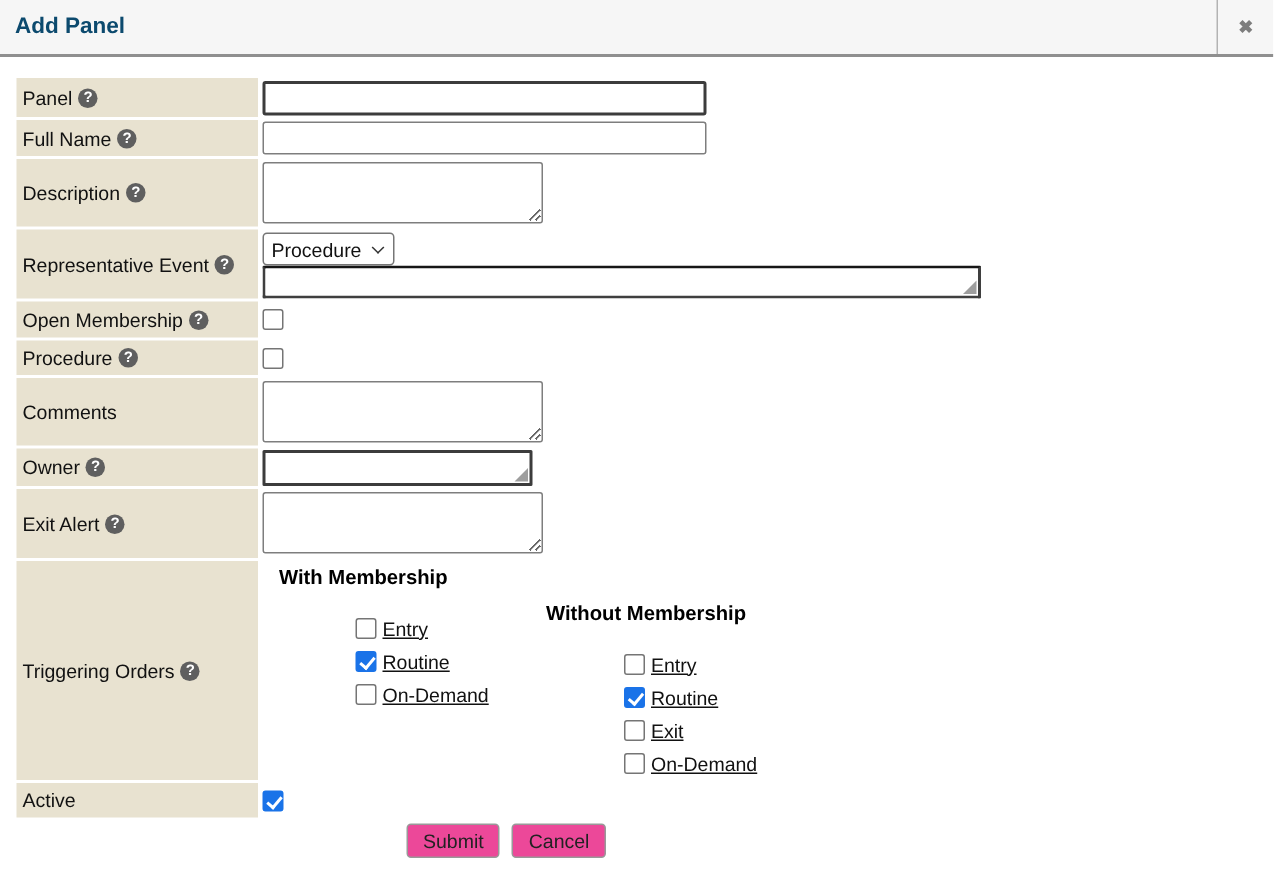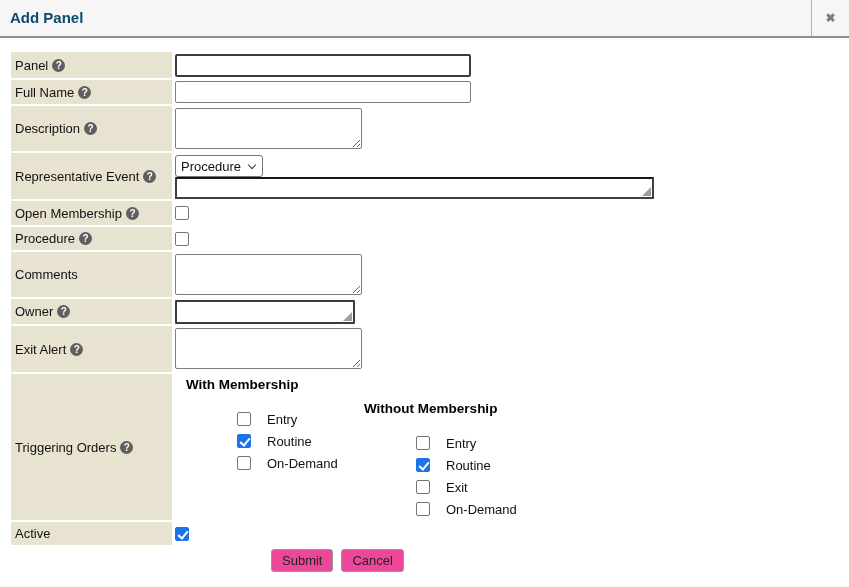--- a/index.html
+++ b/index.html
@@ -47,21 +47,21 @@
   .cb[data-checked="true"]::after { content: ""; position: absolute; left: 4px; top: 1px; width: 4px; height: 8px; border: solid #fff; border-width: 0 2px 2px 0; transform: rotate(40deg); }
 
   
   .to-wrap { display: flex; padding-top: 1px; }
   .to-col1 { width: 178px; margin-left: 11px; }
   .to-col2 { width: 170px; margin-top: 24px; }
   .to-header { font-weight: bold; color: #000000; font-size: 13.5px; height: 16px; }
   .to-list { margin-top: 15px; }
   .to-list1 { margin-left: 51px; }
   .to-list2 { margin-left: 52px; }
-  .to-opt { display: flex; align-items: center; gap: 16px; height: 22px; }
+  .to-opt { display: flex; align-items: center; gap: 4px; height: 22px; text-decoration: underline; }
 
   
   .btn-row { display: flex; gap: 8px; margin: 4px 0 0 260px; }
   .btn { font-family: "Liberation Sans", sans-serif; font-size: 13px; height: 23px; padding: 2px 10px; background: #ec4899; border: 1px solid #999; border-radius: 3px; color: #222; cursor: pointer; }
 
   
   .behind { margin-top: 18px; border-top: 2px solid #8f8f8f; }
   .behind-strip { height: 8px; background: #e4e4e4; overflow: hidden; color: #a8a8a8; font-size: 13px; line-height: 14px; padding-left: 2px; }
 </style>
 </head>

